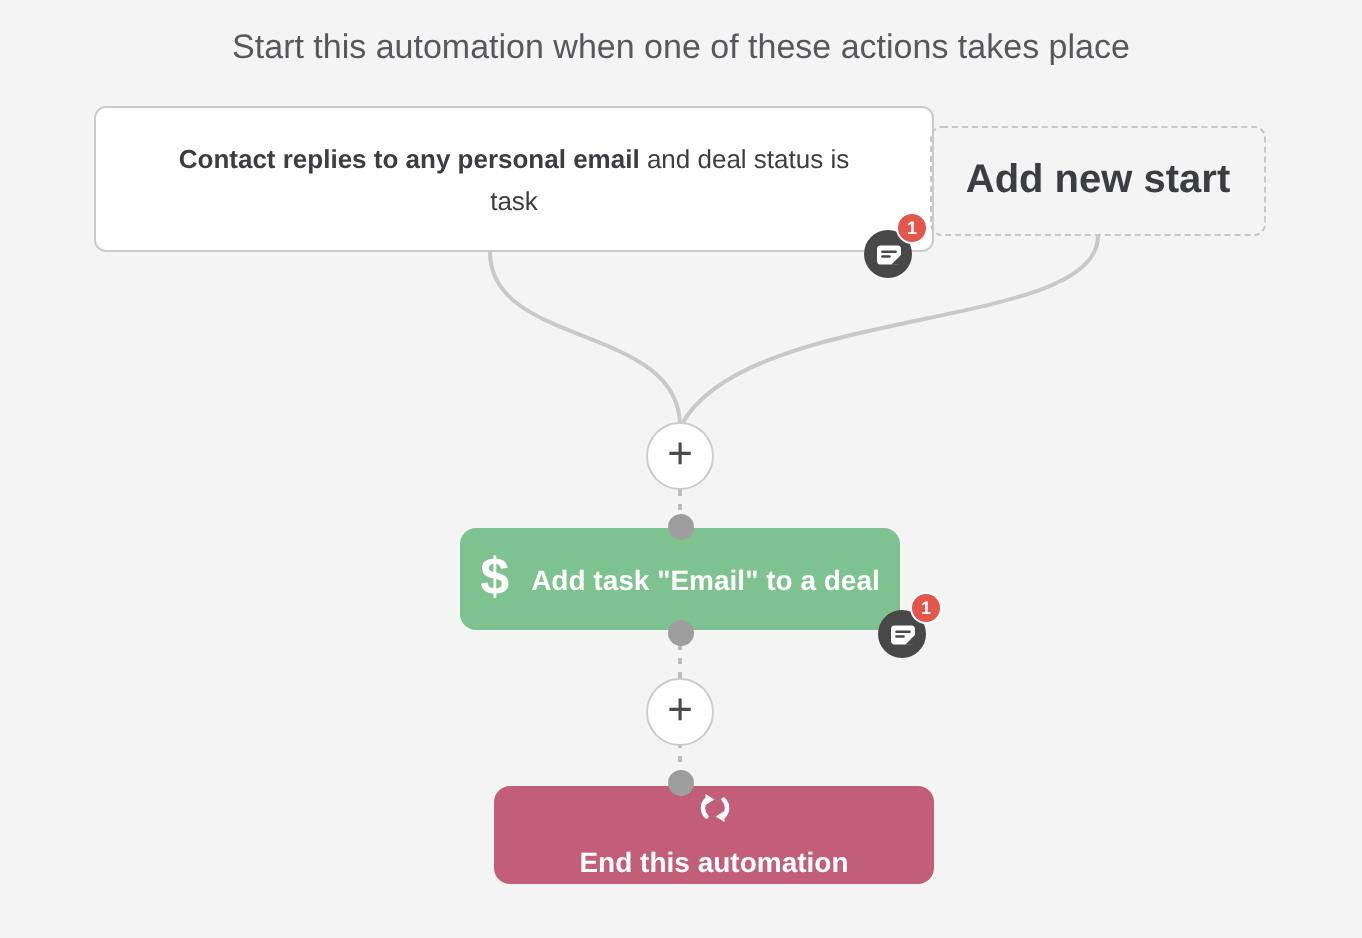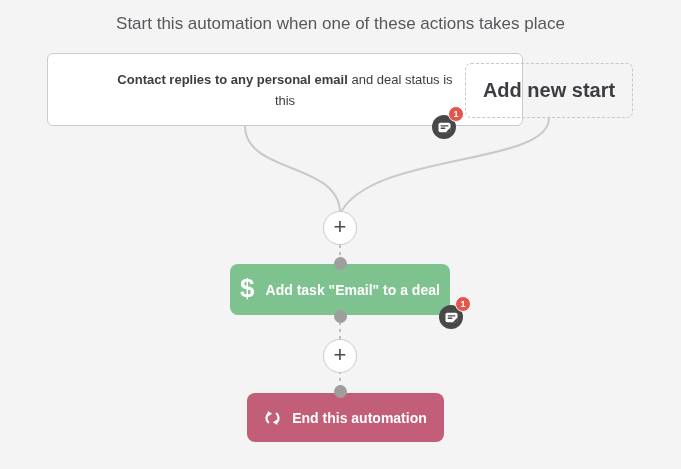--- a/index.html
+++ b/index.html
@@ -7,21 +7,21 @@
     position:relative;width:681px;height:469px;overflow:hidden;
     background:var(--canvas-bg,#f4f4f4);
     font-family:"Liberation Sans",sans-serif;
   }
   .connectors{position:absolute;left:0;top:0;z-index:1;}
   .header{
     position:absolute;top:14px;left:0;width:100%;text-align:center;
     font-size:17px;color:#56585c;z-index:2;
   }
   .trigger-box{
-    position:absolute;left:47px;top:53px;width:476px;height:73px;box-sizing:border-box;
+    position:absolute;left:47px;top:53px;width:420px;height:73px;box-sizing:border-box;
     background:#ffffff;border:1px solid #cbcbcb;border-radius:6px;z-index:2;
     display:flex;flex-direction:column;align-items:center;justify-content:center;
     font-size:13px;line-height:21px;color:#3c3d41;cursor:pointer;overflow:hidden;
   }
   .t-line{white-space:nowrap;text-align:center;}
   .t-bold{font-weight:bold;}
   .add-start-box{
     position:absolute;left:465px;top:63px;width:168px;height:55px;box-sizing:border-box;
     border:1.5px dashed #c7c7c7;border-radius:6px;z-index:2;
     display:flex;align-items:center;justify-content:center;
@@ -41,21 +41,21 @@
     background:var(--dot-gray,#9e9e9e);z-index:3;
   }
   .dot-1{left:334px;top:257px;}
   .dot-2{left:334px;top:310px;}
   .dot-3{left:334px;top:385px;}
   .action-box{
     position:absolute;border-radius:8px;z-index:2;color:#ffffff;cursor:pointer;
     display:flex;align-items:center;justify-content:center;gap:11px;
   }
   .action-green{left:230px;top:264px;width:220px;height:51px;background:var(--node-green,#7ec28f);}
-  .action-red{left:247px;top:393px;width:197px;height:49px;background:var(--node-red,#c35e78);}
+  .action-red{left:247px;top:393px;width:220px;height:49px;background:var(--node-red,#c35e78);flex-direction:column;}
   .dollar-glyph{font-size:26px;font-weight:bold;margin-top:-3px;}
   .action-label{font-size:14px;font-weight:bold;white-space:nowrap;}
   .note-badge{position:absolute;width:24px;height:24px;z-index:4;cursor:pointer;}
   .badge-1{left:432px;top:115px;}
   .badge-2{left:439px;top:305px;}
   .note-circle{
     display:flex;width:24px;height:24px;border-radius:50%;
     background:var(--badge-dark,#484848);align-items:center;justify-content:center;
   }
   .note-count{
@@ -73,21 +73,21 @@
   <svg class="connectors" width="681" height="469" viewBox="0 0 681 469">
     <path d="M245,126 C245,174 340,162 340,213" stroke="#c9c9c9" stroke-width="2" fill="none"></path>
     <path d="M549,118 C549,166 374,152 341,212" stroke="#c9c9c9" stroke-width="2" fill="none"></path>
     <line x1="340" y1="245" x2="340" y2="391" stroke="#bdbdbd" stroke-width="2" stroke-dasharray="3 4"></line>
   </svg>
 
   <div class="header">Start this automation when one of these actions takes place</div>
 
   <div class="trigger-box">
     <div class="t-line"><span class="t-bold">Contact replies to any personal email</span><span> and deal status is</span></div>
-    <div class="t-line">this</div>
+    <div class="t-line">task</div>
   </div>
 
   <div class="note-badge badge-1">
     <span class="note-circle">
       <svg width="13" height="13" viewBox="0 0 13 13">
         <rect x="0.5" y="1.8" width="12" height="9.4" rx="1.8" fill="#ffffff"></rect>
         <rect x="2.6" y="4.2" width="7.8" height="1.3" rx="0.6" fill="#484848"></rect>
         <rect x="2.6" y="6.6" width="4.8" height="1.3" rx="0.6" fill="#484848"></rect>
         <path d="M7.6,11.4 L12.7,6.3 L12.7,11.4 Z" fill="#484848"></path>
       </svg>

